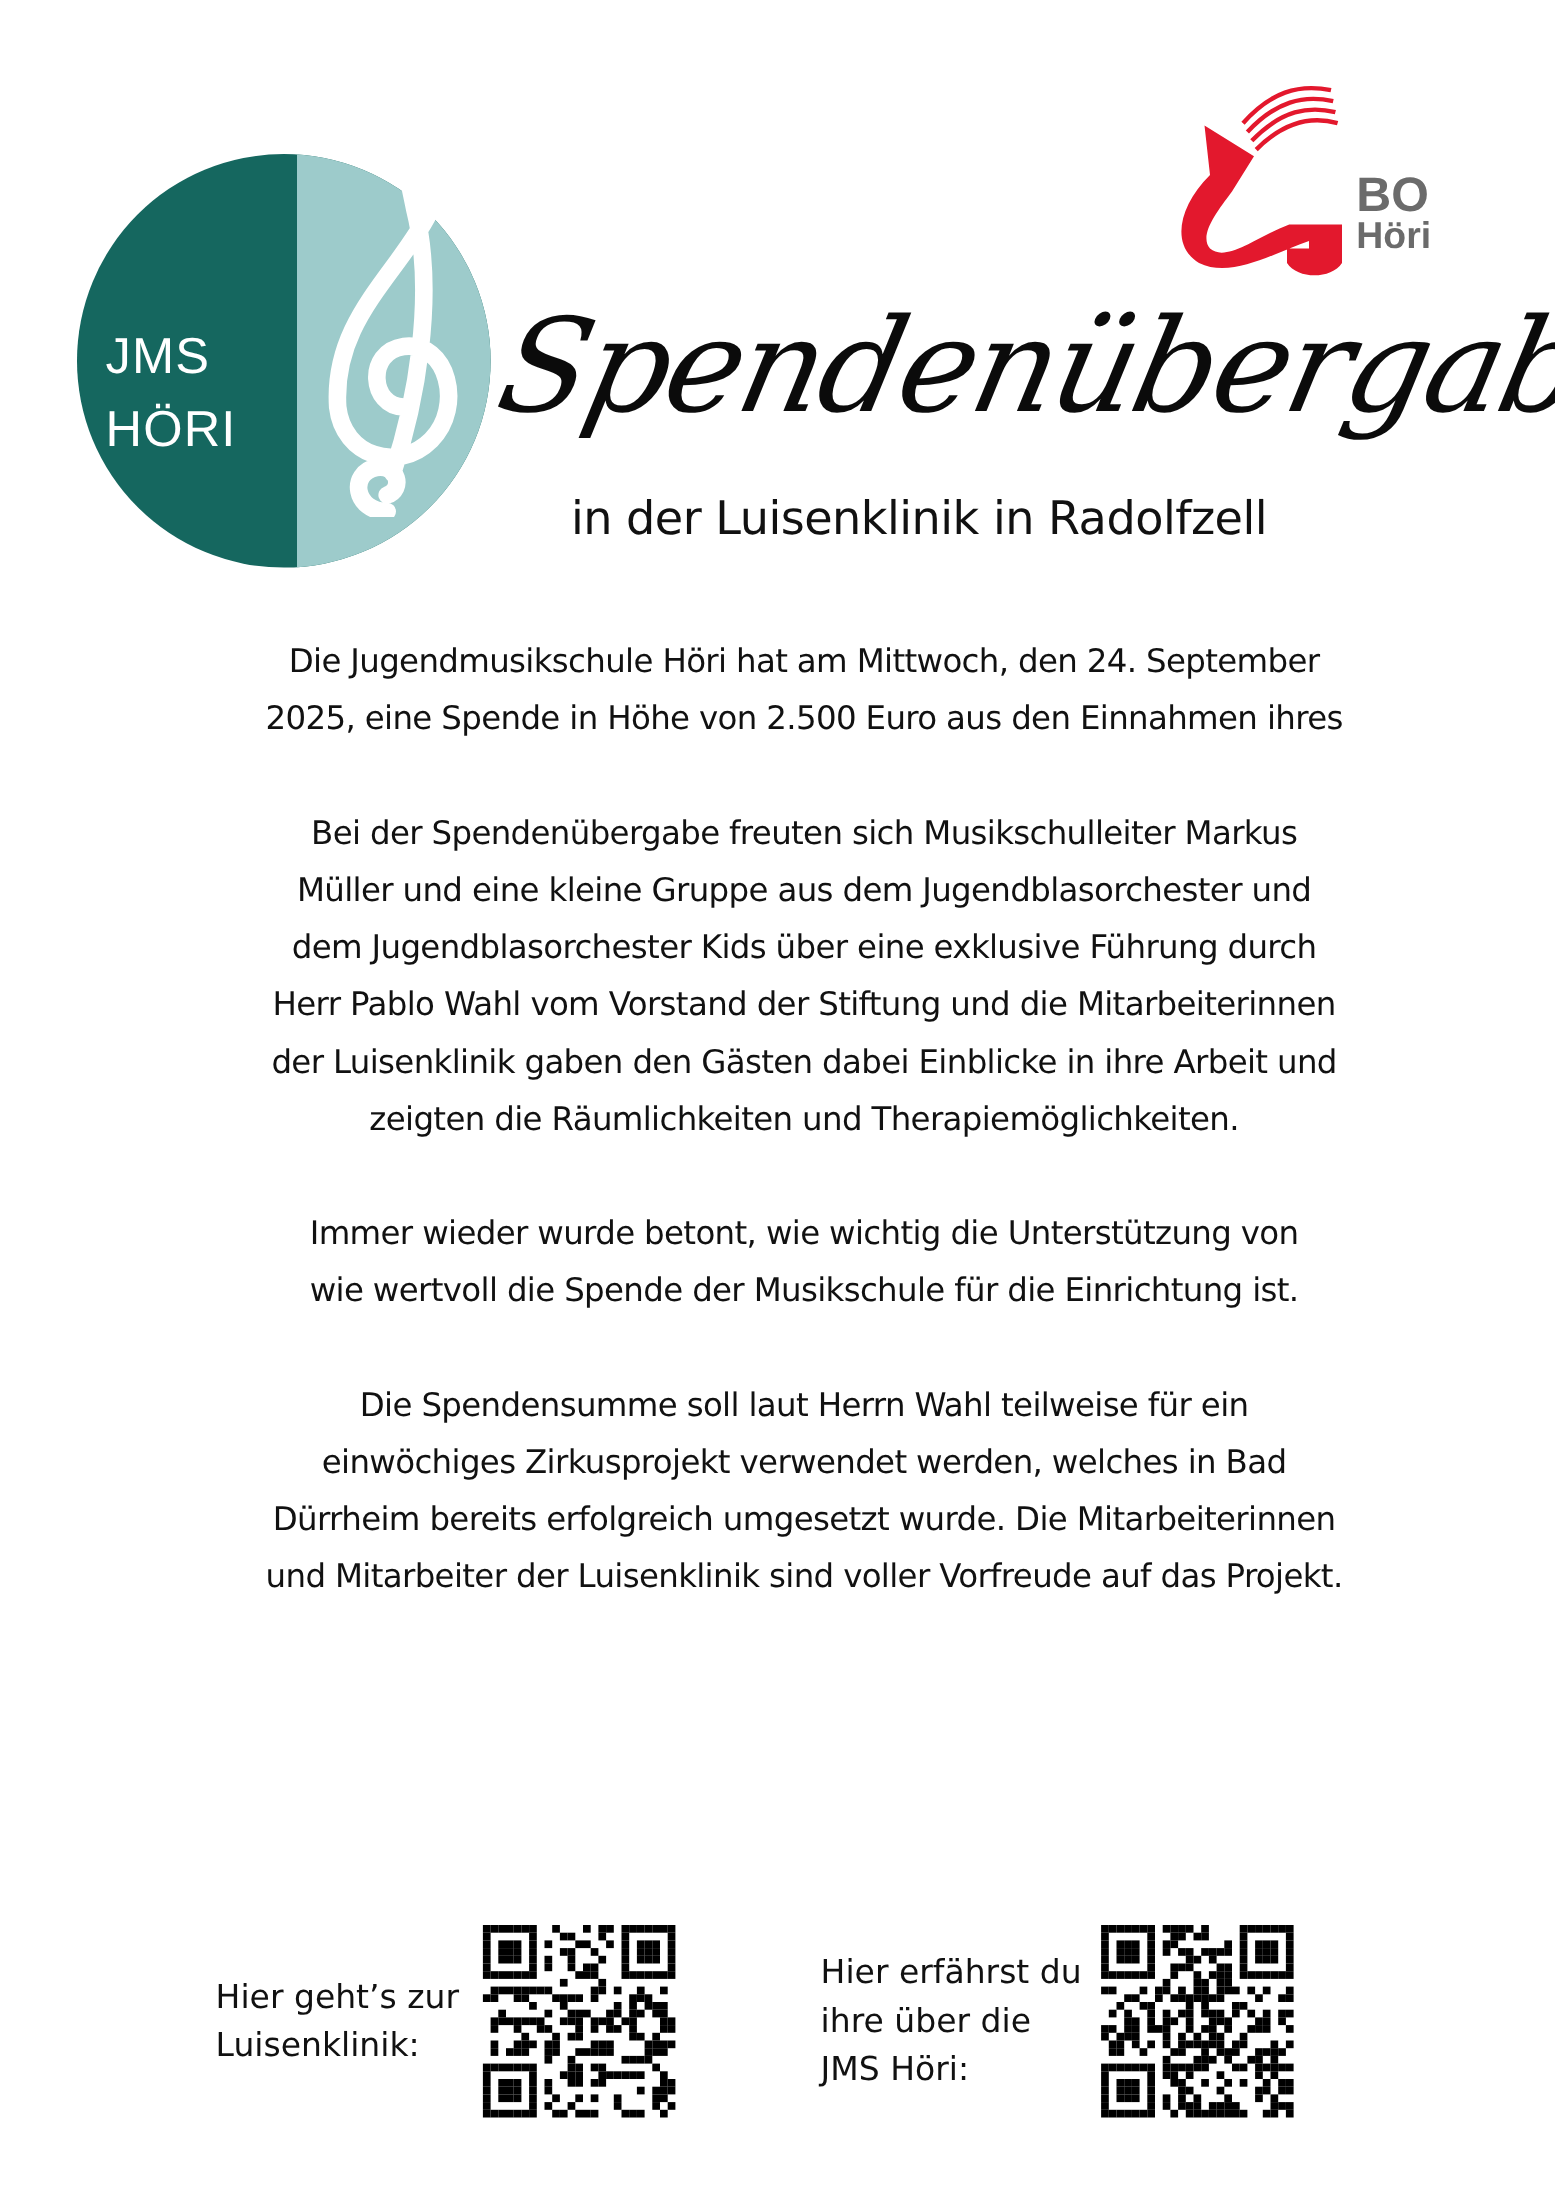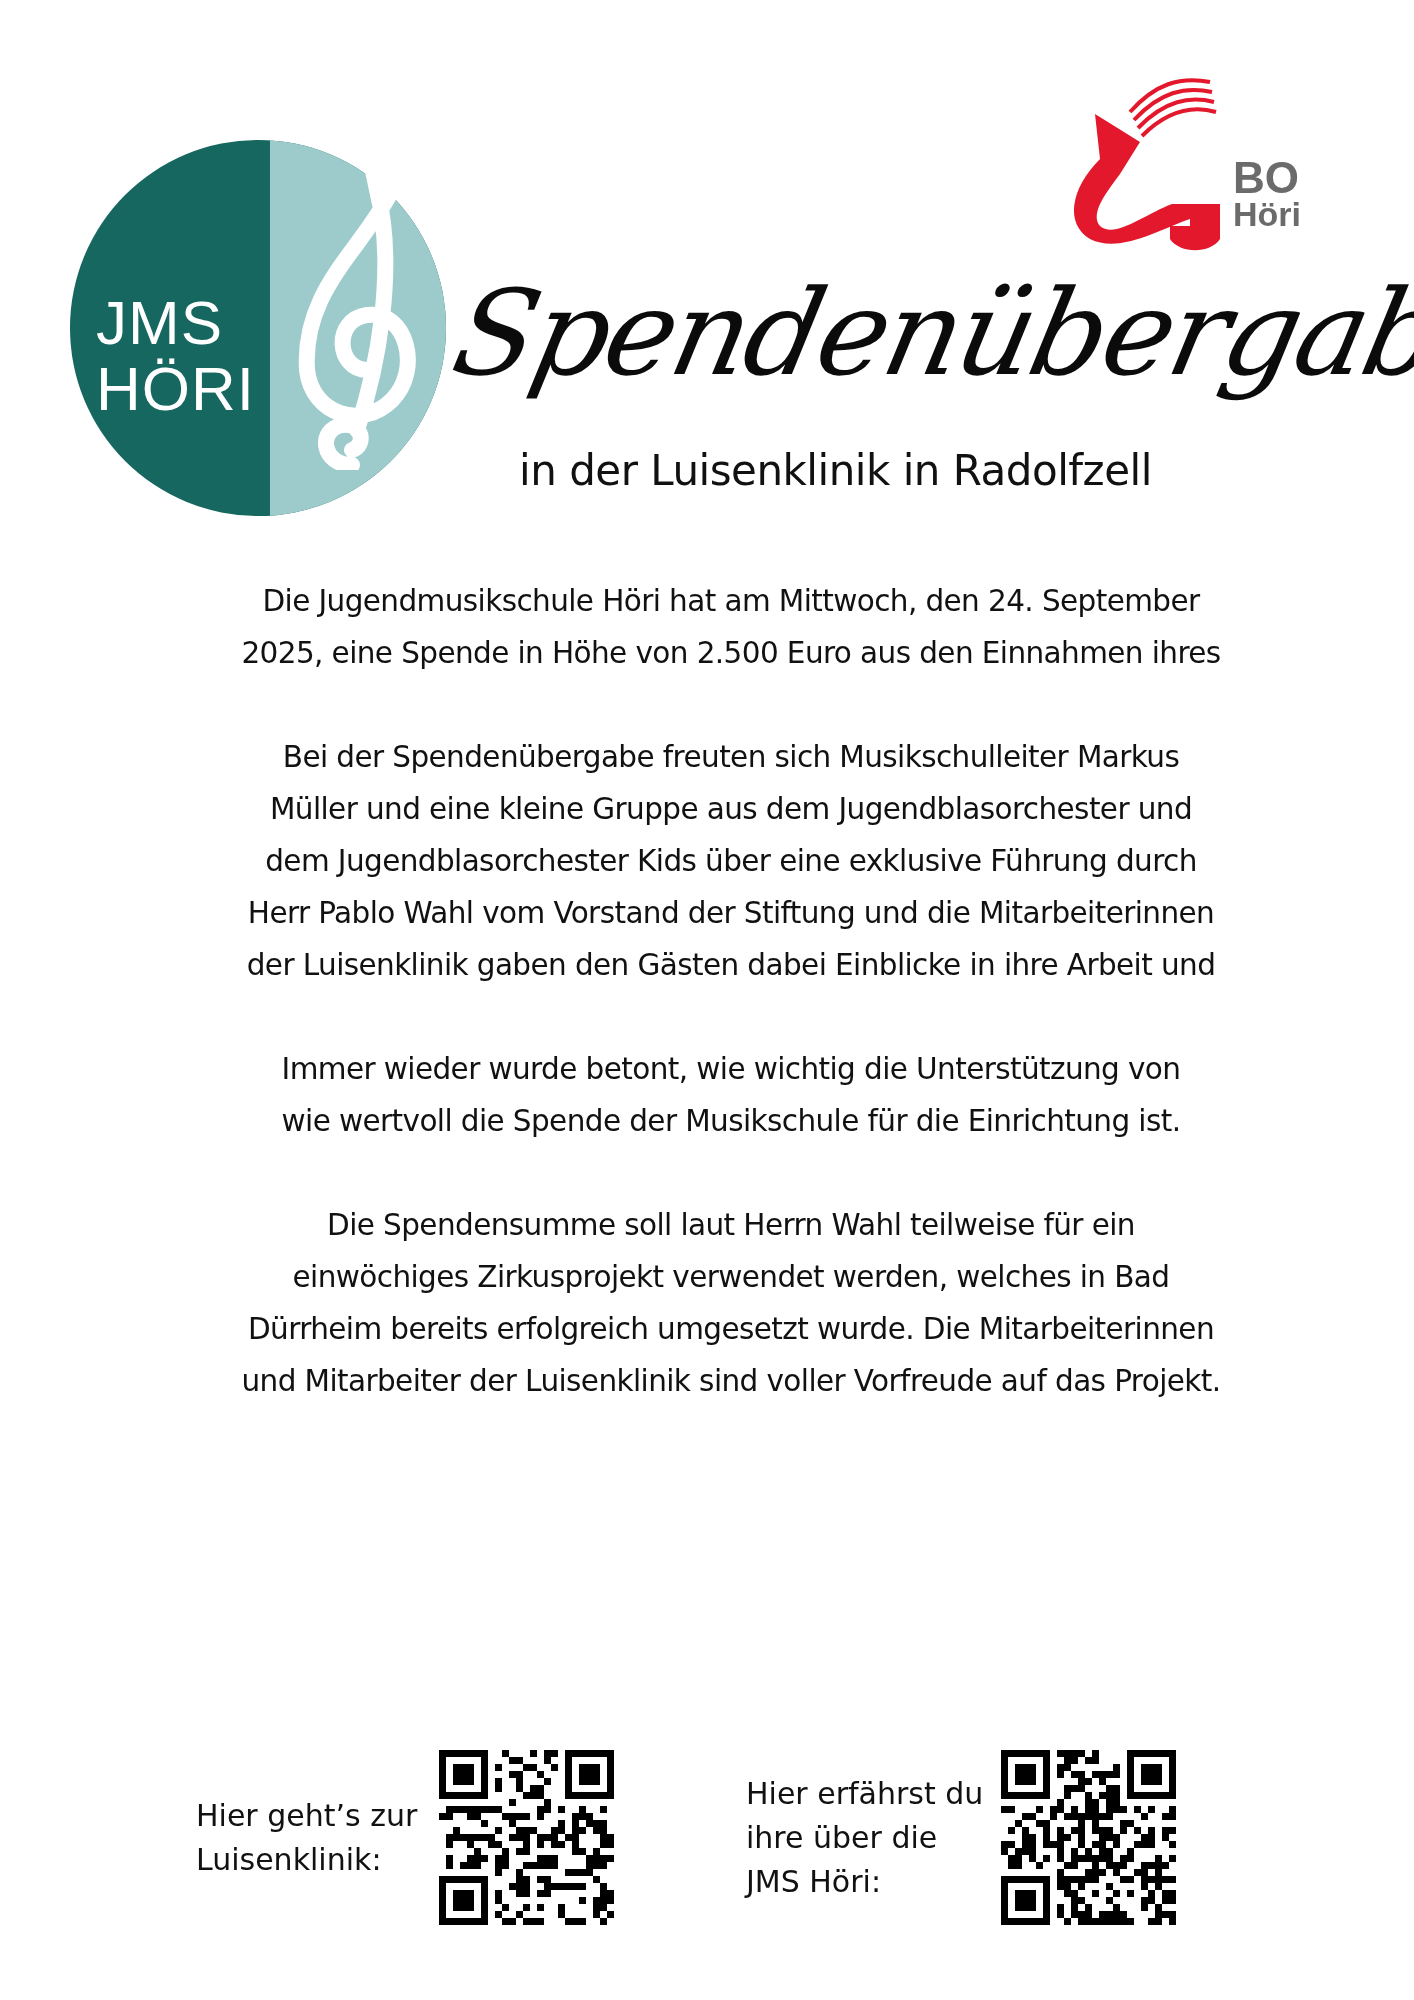--- a/index.html
+++ b/index.html
@@ -5,21 +5,21 @@
   html, body { margin: 0; padding: 0; background: #ffffff; }
   body { width: 1414px; height: 2000px; position: relative; overflow: hidden;
          font-family: "DejaVu Sans", "Liberation Sans", sans-serif; color: #111; }
 
   
   .jms-logo { position: absolute; left: 70px; top: 70px; width: 380px; height: 400px; }
   .jms-circle { position: absolute; left: 0; top: 70px; width: 376px; height: 376px; border-radius: 50%;
                 background: #15675f; overflow: hidden; }
   .jms-circle .light { position: absolute; left: 200px; top: 0; width: 220px; height: 400px; background: #9dcbcb; }
   .jms-text { position: absolute; left: 26px; top: 220px; color: #fff; font-family: "Liberation Sans", sans-serif;
-              font-size: 62px; line-height: 66px; letter-spacing: 1px; }
+              font-size: 46px; line-height: 66px; letter-spacing: 1px; }
   .clef { position: absolute; left: 212px; top: 0; width: 150px; height: 400px; }
 
   
   .jbo-logo { position: absolute; left: 1060px; top: 64px; width: 280px; height: 190px; }
   .jbo-text { position: absolute; left: 173px; top: 96px; color: #6b6b6b; font-family: Liberation Sans, sans-serif;
               font-weight: bold; line-height: 36px; }
   .jbo-text .bo { font-size: 44px; display: block; }
   .jbo-text .hori { font-size: 34px; display: block; }
 
   
@@ -81,20 +81,21 @@
     <div class="para">
       <span class="line">Die Jugendmusikschule Höri hat am Mittwoch, den 24. September</span>
       <span class="line">2025, eine Spende in Höhe von 2.500 Euro aus den Einnahmen ihres</span>
     </div>
     <div class="para">
       <span class="line">Bei der Spendenübergabe freuten sich Musikschulleiter Markus</span>
       <span class="line">Müller und eine kleine Gruppe aus dem Jugendblasorchester und</span>
       <span class="line">dem Jugendblasorchester Kids über eine exklusive Führung durch</span>
       <span class="line">Herr Pablo Wahl vom Vorstand der Stiftung und die Mitarbeiterinnen</span>
       <span class="line">der Luisenklinik gaben den Gästen dabei Einblicke in ihre Arbeit und</span>
+      <span class="line">zeigten die Räumlichkeiten und Therapiemöglichkeiten.</span>
     </div>
     <div class="para">
       <span class="line">Immer wieder wurde betont, wie wichtig die Unterstützung von</span>
       <span class="line">wie wertvoll die Spende der Musikschule für die Einrichtung ist.</span>
     </div>
     <div class="para">
       <span class="line">Die Spendensumme soll laut Herrn Wahl teilweise für ein</span>
       <span class="line">einwöchiges Zirkusprojekt verwendet werden, welches in Bad</span>
       <span class="line">Dürrheim bereits erfolgreich umgesetzt wurde. Die Mitarbeiterinnen</span>
       <span class="line">und Mitarbeiter der Luisenklinik sind voller Vorfreude auf das Projekt.</span>

